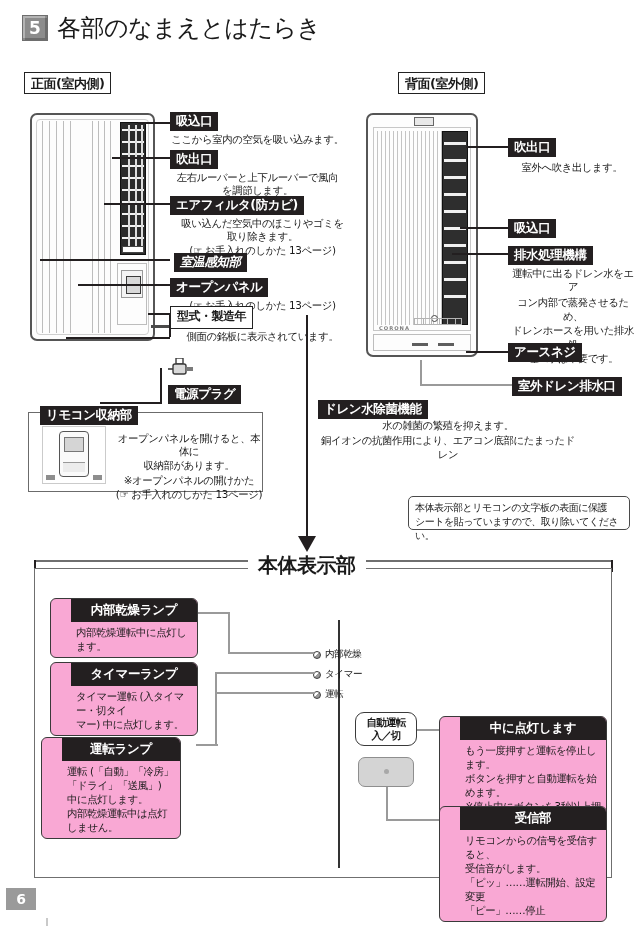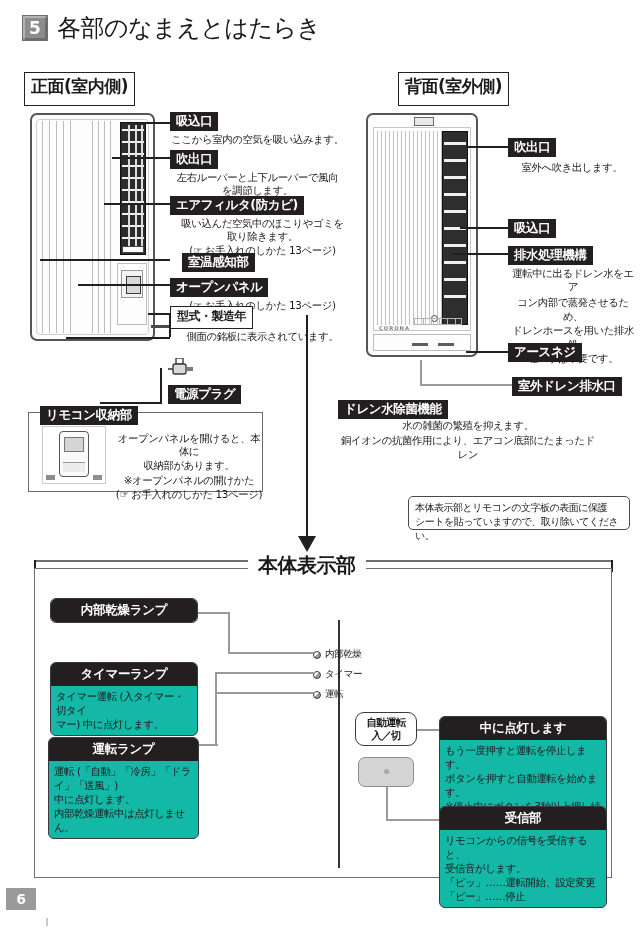--- a/index.html
+++ b/index.html
@@ -14,22 +14,22 @@
   .chapter-badge {
     width:26px; height:26px; background:#8c8c8c; color:#fff;
     font-size:17px; font-weight:bold; display:flex; align-items:center; justify-content:center;
     border:1px solid #6e6e6e;
     box-shadow: inset -2px -2px 0 rgba(0,0,0,.22), inset 2px 2px 0 rgba(255,255,255,.35);
   }
   .page-title { font-size:24px; font-weight:normal; letter-spacing:-0.5px; }
 
   
   .view-caption {
-    position:absolute; border:1.3px solid #222; padding:2px 6px 7px;
-    font-size:17px; font-weight:bold; background:#fff; letter-spacing:-0.5px;
+    position:absolute; border:1.3px solid #222; padding:2px 6px 0;
+    font-size:13px; font-weight:bold; background:#fff; letter-spacing:-0.5px;
   }
   #cap-front { left:24px; top:72px; }
   #cap-back  { left:398px; top:72px; }
 
   
   .blk {
     display:inline-block; background:#231f20; color:#fff; font-weight:bold;
     font-size:12.5px; line-height:1.25; padding:1.5px 6px 2.5px; letter-spacing:-0.4px;
     white-space:nowrap;
   }
@@ -116,21 +116,21 @@
 
   
   .panel-section { position:absolute; left:34px; top:568px; width:578px; height:310px; border:1.6px solid #6f6f6f; background:#fff; }
   .panel-heading {
     position:absolute; left:248px; top:552px; background:#fff; padding:0 10px;
     font-size:20px; font-weight:bold; letter-spacing:-0.5px;
   }
   .ps-rule { position:absolute; background:#6f6f6f; height:1.6px; top:560px; }
 
   
-  .callout { position:absolute; border:1.3px solid #3a3a3a; border-radius:6px; background:#14b8a6; overflow:hidden; }
+  .callout { position:absolute; border:1.3px solid #3a3a3a; border-radius:6px; background:#f9a8d4; overflow:hidden;padding-left:20px; }
   .callout-hd {
     background:#231f20; color:#fff; font-weight:bold; font-size:12.5px;
     text-align:center; padding:2.5px 4px 3.5px; letter-spacing:-0.3px;
   }
   .callout-bd { font-size:10.4px; line-height:1.35; padding:3px 5px 4px; letter-spacing:-0.4px; }
 
   
   .lamp { position:absolute; display:flex; align-items:center; gap:4px; font-size:9.6px; letter-spacing:-0.5px; }
   .lamp-dot {
     width:8px; height:8px; border:1.5px solid #3a3a3a; border-radius:50%;
@@ -234,21 +234,21 @@
   <div class="desc" style="margin-top:0">を調節します。</div>
 </div>
 
 <div class="labelgrp" style="left:170px; top:194px; width:185px;">
   <span class="blk">エアフィルタ(防カビ)</span>
   <div class="desc">吸い込んだ空気中のほこりやゴミを</div>
   <div class="desc" style="margin-top:0">取り除きます。</div>
   <div class="desc ref" style="margin-top:0">(☞ お手入れのしかた 13ページ)</div>
 </div>
 
-<div class="labelgrp" style="left:182px; top:251px;">
+<div class="labelgrp" style="left:174px; top:251px;font-style:italic;">
   <span class="blk">室温感知部</span>
 </div>
 
 <div class="labelgrp" style="left:170px; top:276px; width:185px;">
   <span class="blk">オープンパネル</span>
   <div class="desc ref">(☞ お手入れのしかた 13ページ)</div>
 </div>
 
 <div class="labelgrp" style="left:170px; top:305px; width:185px;">
   <span class="view-caption" style="position:static; display:inline-block; font-size:12px; padding:1.5px 6px 2.5px;">型式・製造年</span>
@@ -352,21 +352,21 @@
 </div>
 
 <div class="labelgrp" style="left:508px; top:341px;">
   <span class="blk">アースネジ</span>
 </div>
 
 <div class="labelgrp" style="left:512px; top:375px;">
   <span class="blk">室外ドレン排水口</span>
 </div>
 
-<div class="labelgrp" style="left:318px; top:398px; width:260px;margin-left:20px;">
+<div class="labelgrp" style="left:318px; top:398px; width:260px;">
   <span class="blk">ドレン水除菌機能</span>
   <div class="desc" style="margin-top:0">水の雑菌の繁殖を抑えます。</div>
   <div class="desc">銅イオンの抗菌作用により、エアコン底部にたまったドレン</div>
 </div>
 
 <div class="note-box">
   <div>本体表示部とリモコンの文字板の表面に保護</div>
   <div>シートを貼っていますので、取り除いてください。</div>
 </div>
 
@@ -412,31 +412,34 @@
 <div class="lng lngv" style="left:215px; top:672px; height:20px;"></div>
 <div class="lng lngv" style="left:215px; top:692px; height:52px;"></div>
 <div class="lng lngh" style="left:196px; top:744px; width:22px;"></div>
 
 <div class="lng lngh" style="left:417px; top:729px; width:22px;"></div>
 <div class="lng lngv" style="left:386px; top:787px; height:34px;"></div>
 <div class="lng lngh" style="left:386px; top:819px; width:53px;"></div>
 
 <div class="callout" style="left:50px; top:598px; width:148px;">
   <div class="callout-hd">内部乾燥ランプ</div>
+  <div class="callout-bd">
+    <div>内部乾燥運転中に点灯します。</div>
+  </div>
 </div>
 
 <div class="callout" style="left:50px; top:662px; width:148px;">
   <div class="callout-hd">タイマーランプ</div>
   <div class="callout-bd">
     <div>タイマー運転 (入タイマー・切タイ</div>
     <div>マー) 中に点灯します。</div>
   </div>
 </div>
 
-<div class="callout" style="left:48px; top:737px; width:151px;">
+<div class="callout" style="left:41px; top:737px; width:140px;">
   <div class="callout-hd">運転ランプ</div>
   <div class="callout-bd">
     <div>運転 (「自動」「冷房」「ドライ」「送風」)</div>
     <div>中に点灯します。</div>
     <div>内部乾燥運転中は点灯しません。</div>
   </div>
 </div>
 
 <div class="callout" style="left:439px; top:716px; width:168px;">
   <div class="callout-hd">中に点灯します</div>

